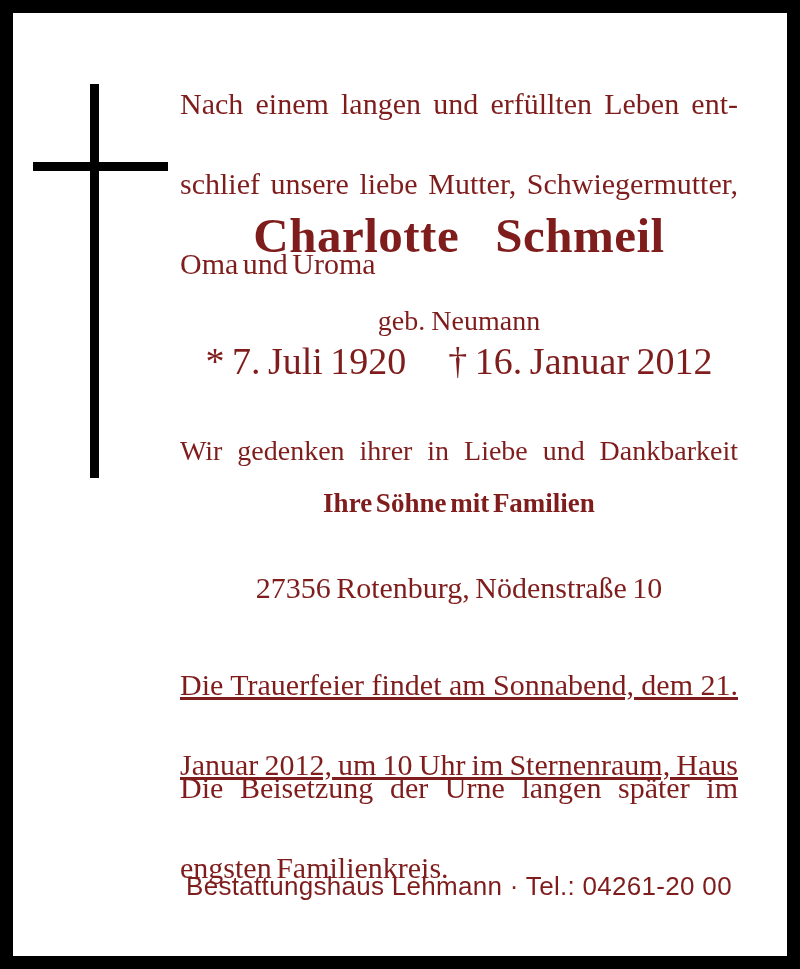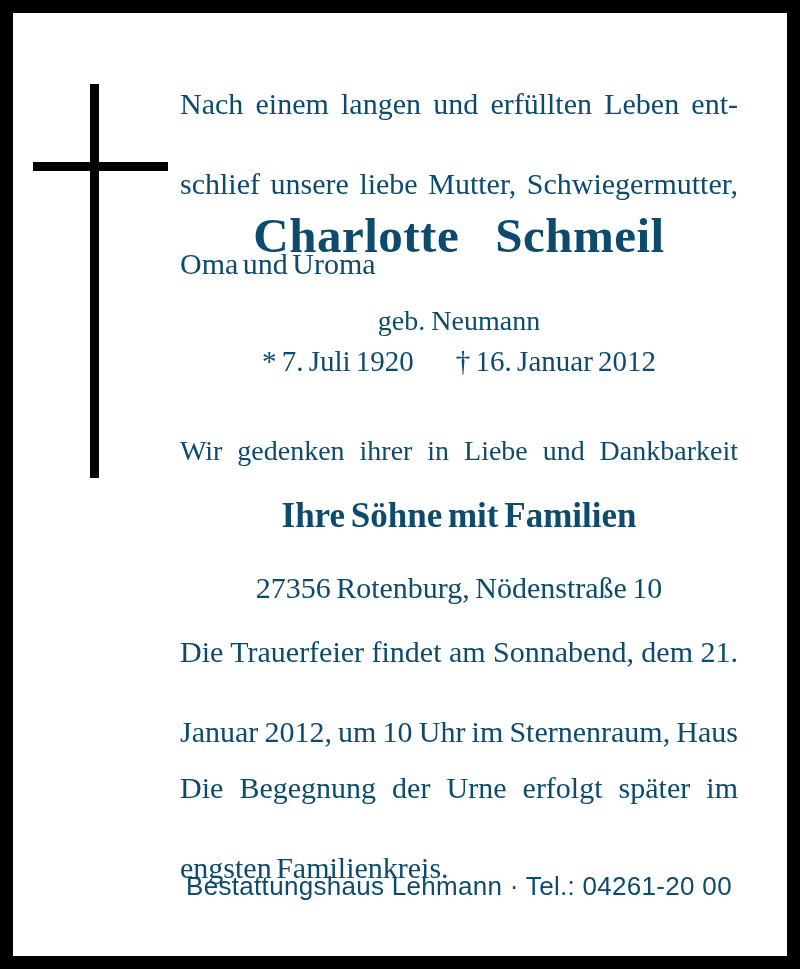--- a/index.html
+++ b/index.html
@@ -8,21 +8,21 @@
     background: #ffffff;
   }
   .sheet {
     position: relative;
     width: 800px;
     height: 969px;
     box-sizing: border-box;
     border: 13px solid #000000;
     background: #ffffff;
     font-family: "Liberation Serif", "DejaVu Serif", serif;
-    color: #0c4a6e;
+    color: #7f1d1d;
     overflow: hidden;
   }
   
   .cross-v {
     position: absolute;
     left: 77px;
     top: 71px;
     width: 9px;
     height: 394px;
     background: #000000;
@@ -55,26 +55,26 @@
   .jline { white-space: normal; }
   .lline {                       
     text-align: left;
     word-spacing: -3px;
   }
 
   .intro    { top: 71px; }
   .name     { top: 195px; font-size: 49px; line-height: 56px; font-weight: bold; text-align: center; letter-spacing: 0.5px; }
   .name .gap { margin-left: 36px; }
   .maiden   { top: 285px; font-size: 28px; line-height: 34px; text-align: center; word-spacing: -1px; margin-top: 6px; }
-  .dates    { top: 330px; font-size: 29px; line-height: 36px; text-align: center; word-spacing: -2px; }
+  .dates    { top: 330px; font-size: 38px; line-height: 36px; text-align: center; word-spacing: -2px; }
   .dates .gap { margin-left: 42px; }
   .tribute  { top: 420px; font-size: 28px; line-height: 36px; }
-  .mourners { top: 485px; font-size: 35px; line-height: 36px; font-weight: bold; text-align: center; word-spacing: -3px; }
+  .mourners { top: 472px; font-size: 27px; line-height: 36px; font-weight: bold; text-align: center; word-spacing: -3px; }
   .address  { top: 557px; font-size: 30px; line-height: 36px; text-align: center; word-spacing: -2px; }
-  .funeralp { top: 619px; }
+  .funeralp { top: 652px; text-decoration: underline; }
   .burialp  { top: 755px; }
   .home     {
     top: 857px;
     font-family: "Liberation Sans", "DejaVu Sans", sans-serif;
     font-weight: 300;
     font-size: 26px;
     line-height: 32px;
     text-align: center;
     letter-spacing: 0.3px;
   }
@@ -112,20 +112,20 @@
     <div class="block mourners">Ihre Söhne mit Familien</div>
 
     <div class="block address">27356 Rotenburg, Nödenstraße 10</div>
 
     <div class="block para funeralp">
       <div class="jline">Die Trauerfeier findet am Sonnabend, dem 21.</div>
       <div class="jline">Januar 2012, um 10 Uhr im Sternenraum, Haus</div>
     </div>
 
     <div class="block para burialp">
-      <div class="jline">Die Begegnung der Urne erfolgt später im</div>
+      <div class="jline">Die Beisetzung der Urne langen später im</div>
       <div class="lline">engsten Familienkreis.</div>
     </div>
 
     <div class="block home">Bestattungshaus Lehmann · Tel.: 04261-20 00</div>
 
   </div>
 </div>
 
 </body></html>

